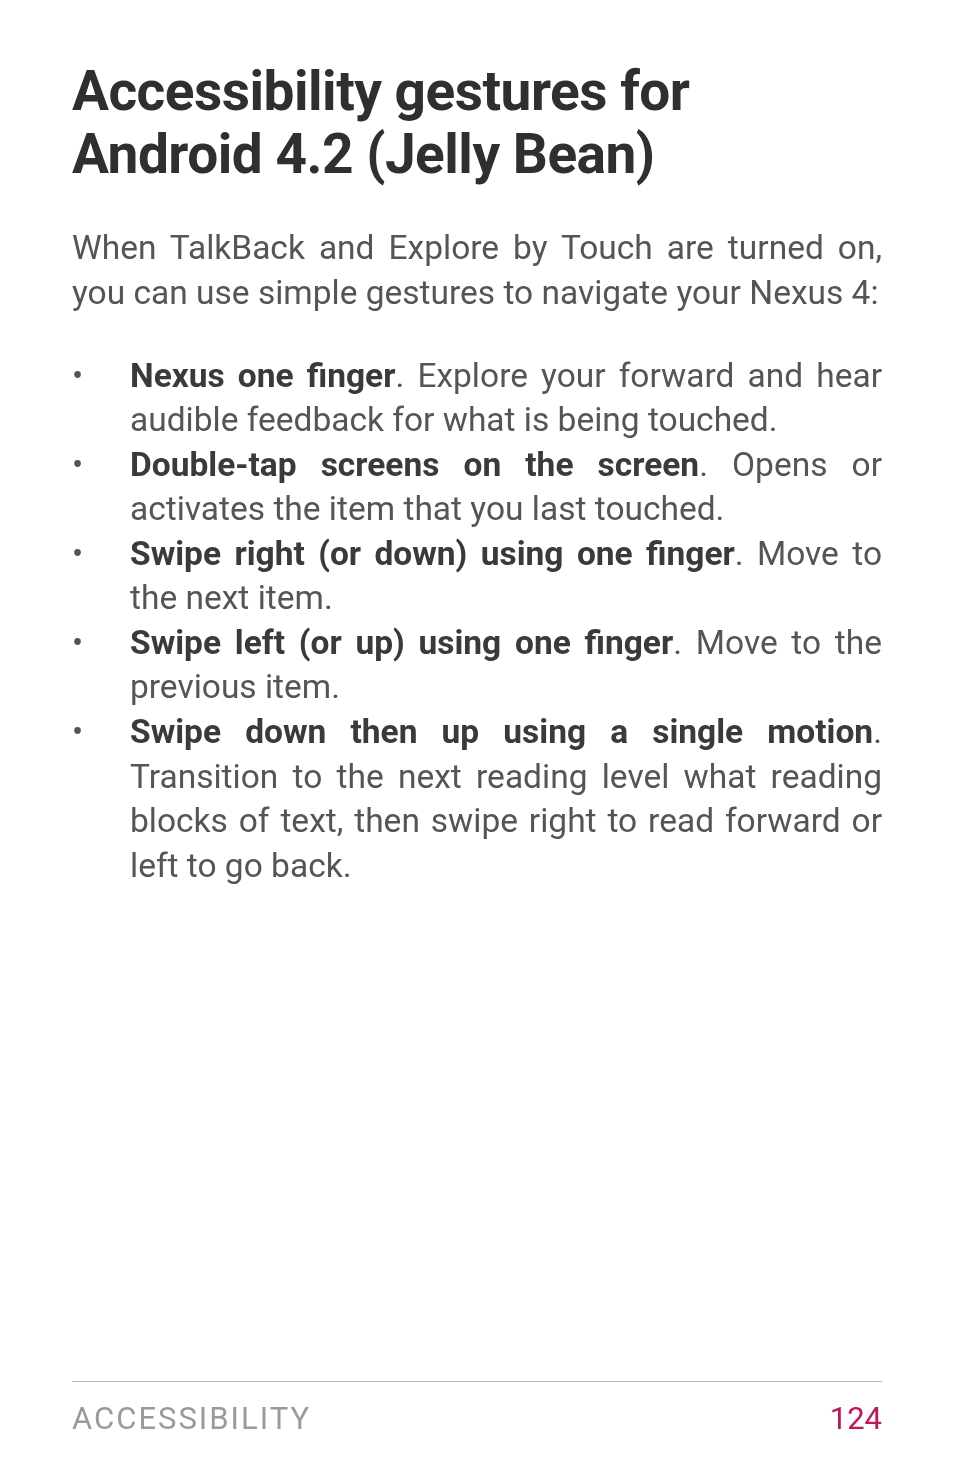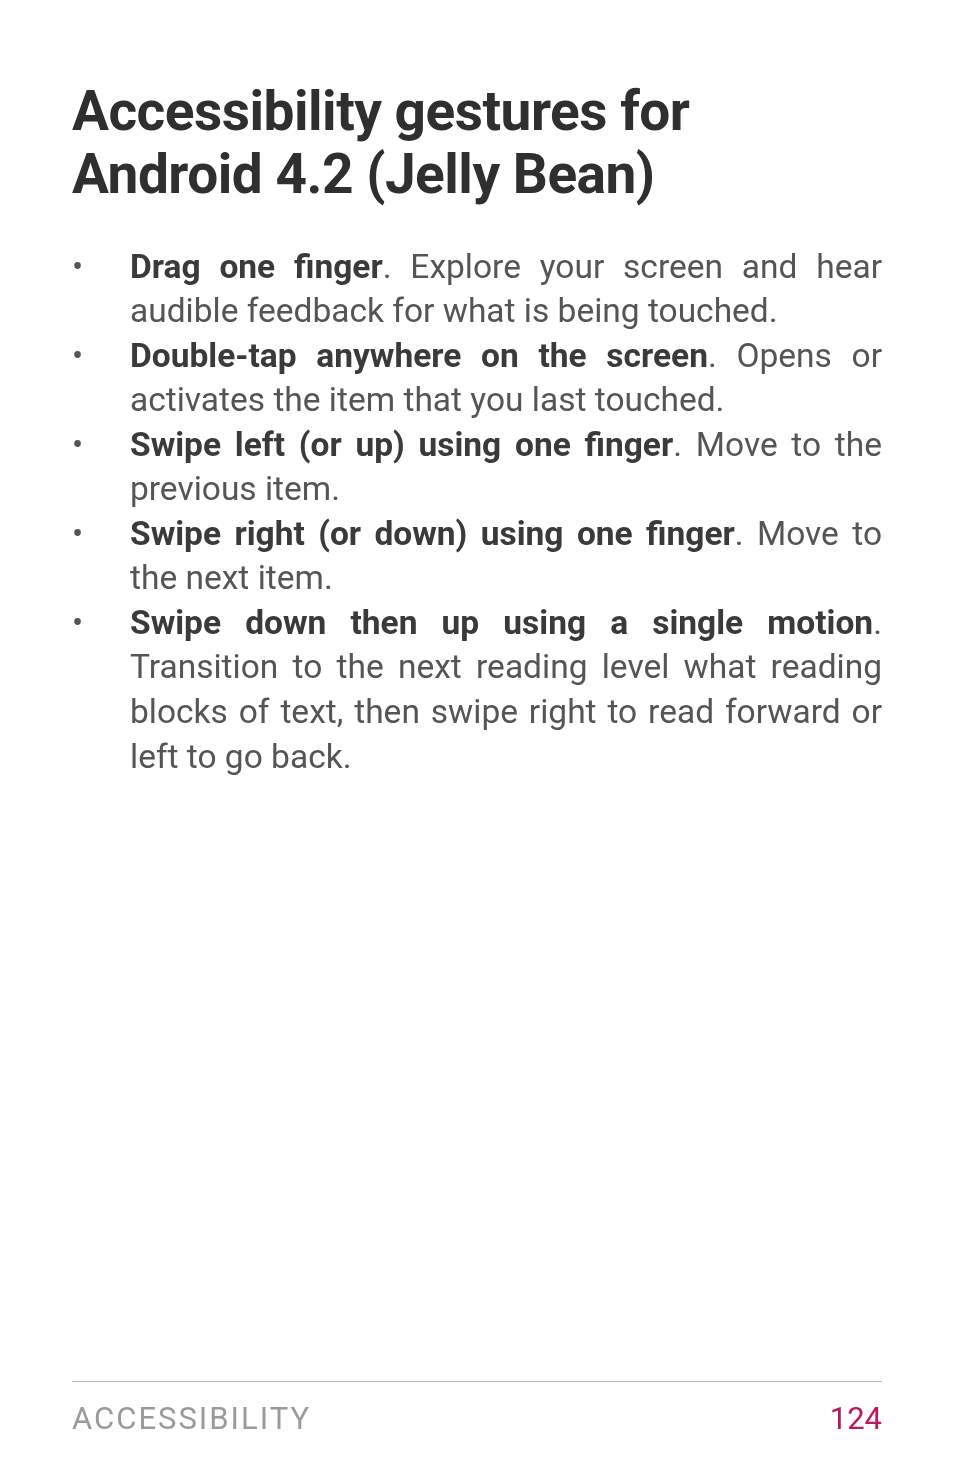--- a/index.html
+++ b/index.html
@@ -6,21 +6,21 @@
   html, body {
     width: 954px;
     height: 1471px;
     background: #ffffff;
     font-family: "Roboto", "Helvetica Neue", Arial, sans-serif;
     color: #4a4a4a;
   }
   .page {
     width: 954px;
     height: 1471px;
-    padding: 80px 72px 0 72px;
+    padding: 60px 72px 0 72px;
     display: flex;
     flex-direction: column;
     position: relative;
   }
   .content {
     flex: 1 1 auto;
   }
   h1 {
     font-size: 55px;
     line-height: 1.15;
@@ -80,33 +80,34 @@
     letter-spacing: 0;
     color: #be185d;
   }
 </style>
 </head>
 <body>
 
 <div class="page">
   <div class="content">
     <h1>Accessibility gestures for Android 4.2 (Jelly Bean)</h1>
+    <p class="intro">When TalkBack and Explore by Touch are turned on, you can use simple gestures to navigate your Nexus 4:</p>
 
     <ul class="gestures">
       <li>
-        <span class="bold">Drag one finger</span><span>. Explore your screen and hear audible feedback for what is being touched.</span>
+        <span class="bold">Nexus one finger</span><span>. Explore your forward and hear audible feedback for what is being touched.</span>
       </li>
       <li>
-        <span class="bold">Double-tap anywhere on the screen</span><span>. Opens or activates the item that you last touched.</span>
+        <span class="bold">Double-tap screens on the screen</span><span>. Opens or activates the item that you last touched.</span>
+      </li>
+      <li>
+        <span class="bold">Swipe right (or down) using one finger</span><span>. Move to the next item.</span>
       </li>
       <li>
         <span class="bold">Swipe left (or up) using one finger</span><span>. Move to the previous item.</span>
-      </li>
-      <li>
-        <span class="bold">Swipe right (or down) using one finger</span><span>. Move to the next item.</span>
       </li>
       <li>
         <span class="bold">Swipe down then up using a single motion</span><span>. Transition to the next reading level what reading blocks of text, then swipe right to read forward or left to go back.</span>
       </li>
     </ul>
   </div>
 
   <div class="footer">
     <span class="section-label">ACCESSIBILITY</span>
     <span class="page-num">124</span>

